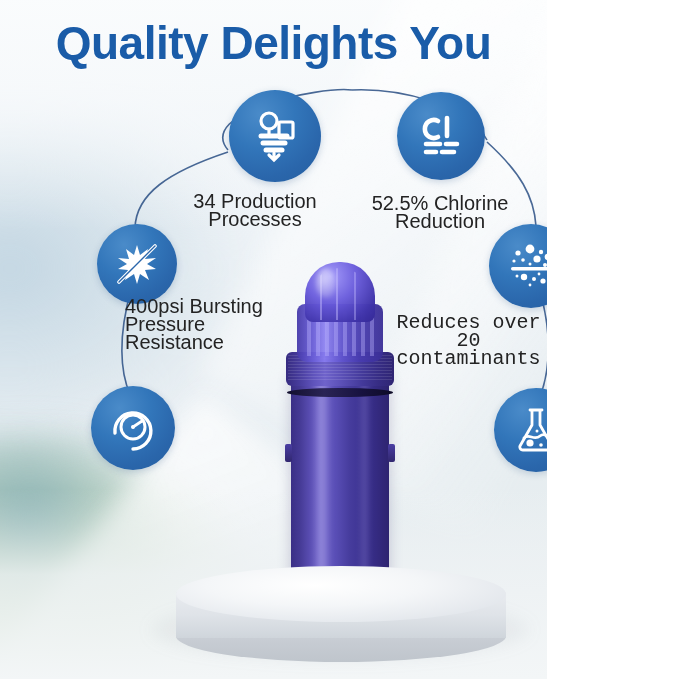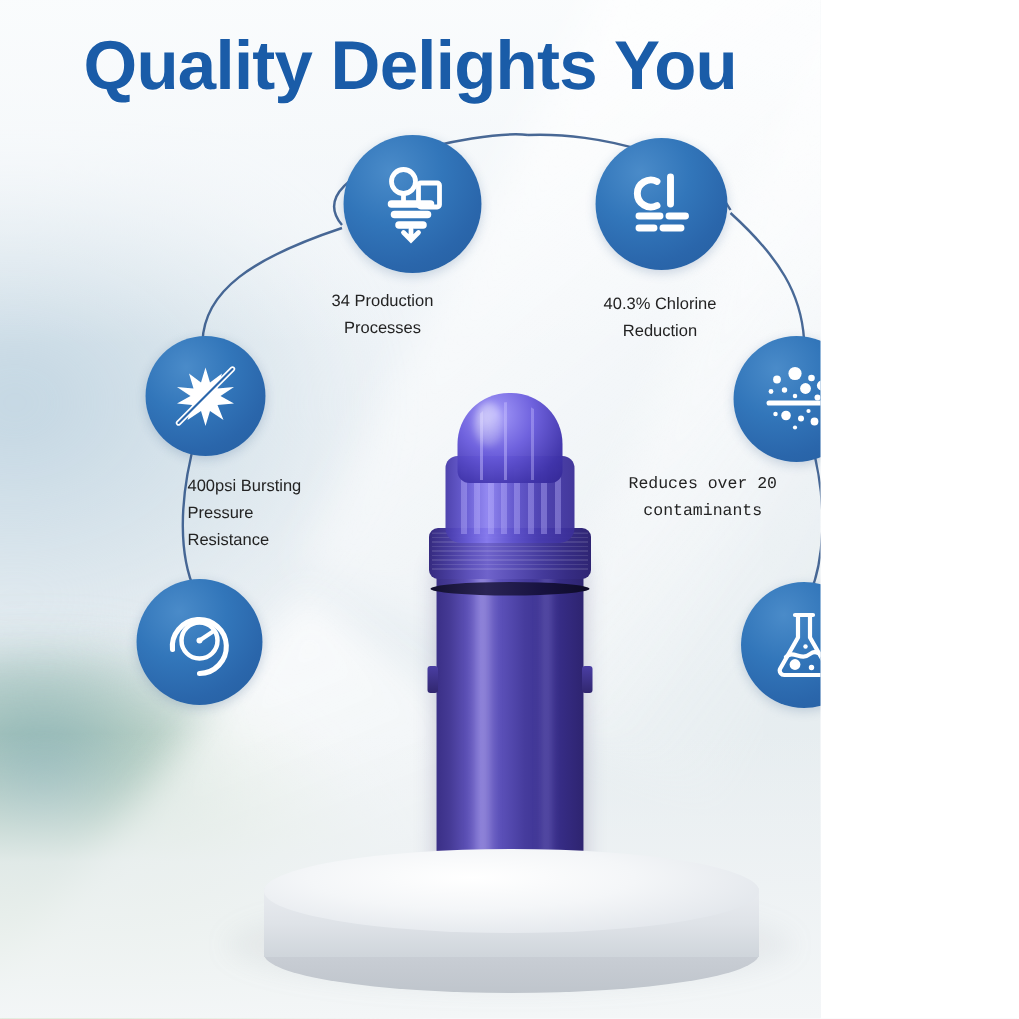--- a/index.html
+++ b/index.html
@@ -100,21 +100,21 @@
   .circle {
     border-radius: 50%;
     background: radial-gradient(circle at 34% 26%, #4a8bc9 0%, #3276ba 38%, #2a66ab 70%, #255e9f 100%);
     box-shadow: 0 2px 7px rgba(40,80,130,0.22);
     display: flex;
     align-items: center;
     justify-content: center;
   }
   .label {
     position: absolute;
-    font-size: 11px;
+    font-size: 20px;
     line-height: 18px;
     color: #232323;
     white-space: pre-line;
   }
   .label.c { text-align: center; }
   .label.l { text-align: left; }
 
   
   .product {
     position: absolute;
@@ -315,35 +315,35 @@
   <div class="badge" style="left:397px; top:92px;">
     <div class="circle" style="width:88px;height:88px;">
       <svg width="54" height="54" viewBox="0 0 54 54" fill="none" stroke="#ffffff" stroke-linecap="round">
         <path d="M24 12 A9 9 0 1 0 24 28" stroke-width="4.6"></path>
         <path d="M33 9 V27" stroke-width="4.6"></path>
         <path d="M12 35 H26 M32 35 H43" stroke-width="4.6"></path>
         <path d="M12 43 H22 M28 43 H40" stroke-width="4.6"></path>
       </svg>
     </div>
   </div>
-  <div class="label c" style="left:355px; top:194px; width:170px;">40.3% Chlorine
+  <div class="label c" style="left:355px; top:194px; width:170px;">52.5% Chlorine
 Reduction</div>
 
   <div class="badge" style="left:97px; top:224px;">
     <div class="circle" style="width:80px;height:80px;">
       <svg width="54" height="54" viewBox="0 0 54 54">
         <g fill="#ffffff">
           <path d="M27 8 L30 18 L38 12 L35 22 L46 21 L37 27 L46 32 L35 33 L39 43 L30 37 L27 47 L24 37 L15 43 L18 33 L8 32 L17 27 L8 21 L19 22 L16 12 L24 18 Z"></path>
         </g>
         <path d="M9 45 L45 9" stroke="#ffffff" stroke-width="3.6" stroke-linecap="round"></path>
         <path d="M9 45 L45 9" stroke="#2a66ab" stroke-width="1.4" stroke-linecap="round"></path>
       </svg>
     </div>
   </div>
-  <div class="label l" style="left:125px; top:315px; width:160px;">400psi Bursting
+  <div class="label l" style="left:125px; top:297px; width:160px;">400psi Bursting
 Pressure
 Resistance</div>
 
   <div class="badge" style="left:489px; top:224px;">
     <div class="circle" style="width:84px;height:84px;">
       <svg width="56" height="56" viewBox="0 0 56 56">
         <g fill="#ffffff">
           <circle cx="27" cy="11" r="4.4"></circle>
           <circle cx="15" cy="15" r="2.6"></circle>
           <circle cx="38" cy="14" r="2.2"></circle>

